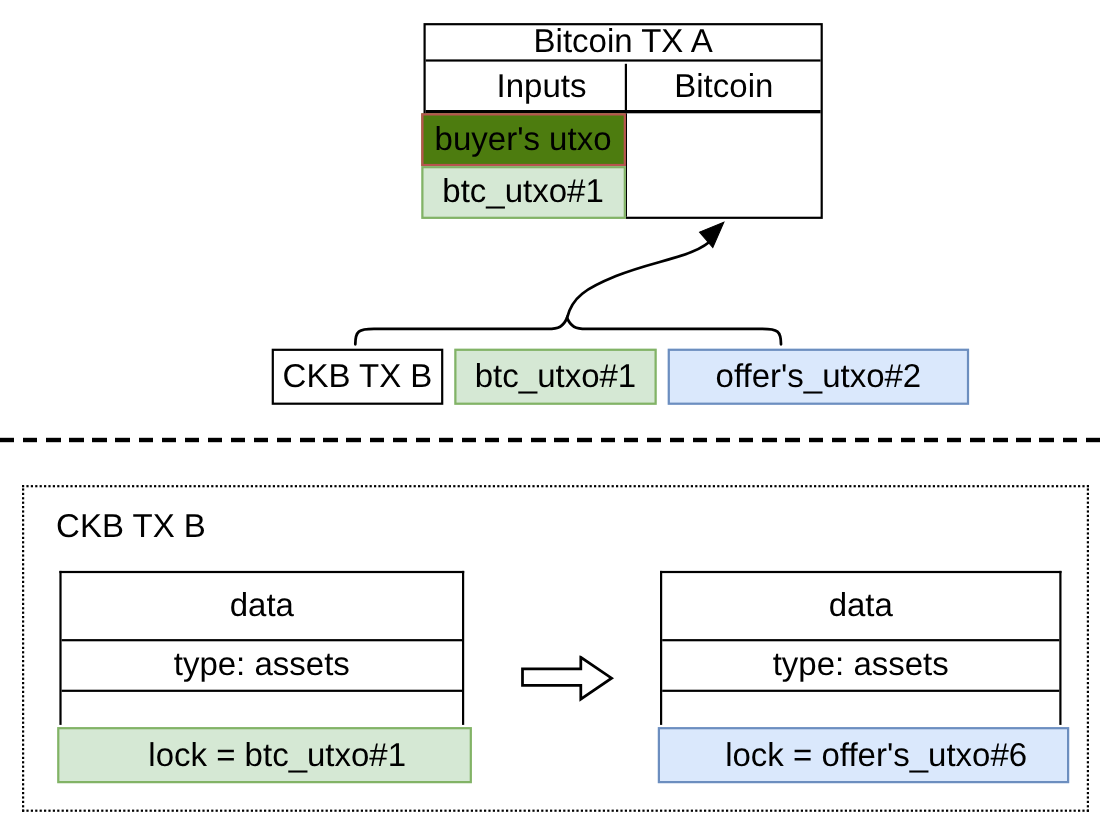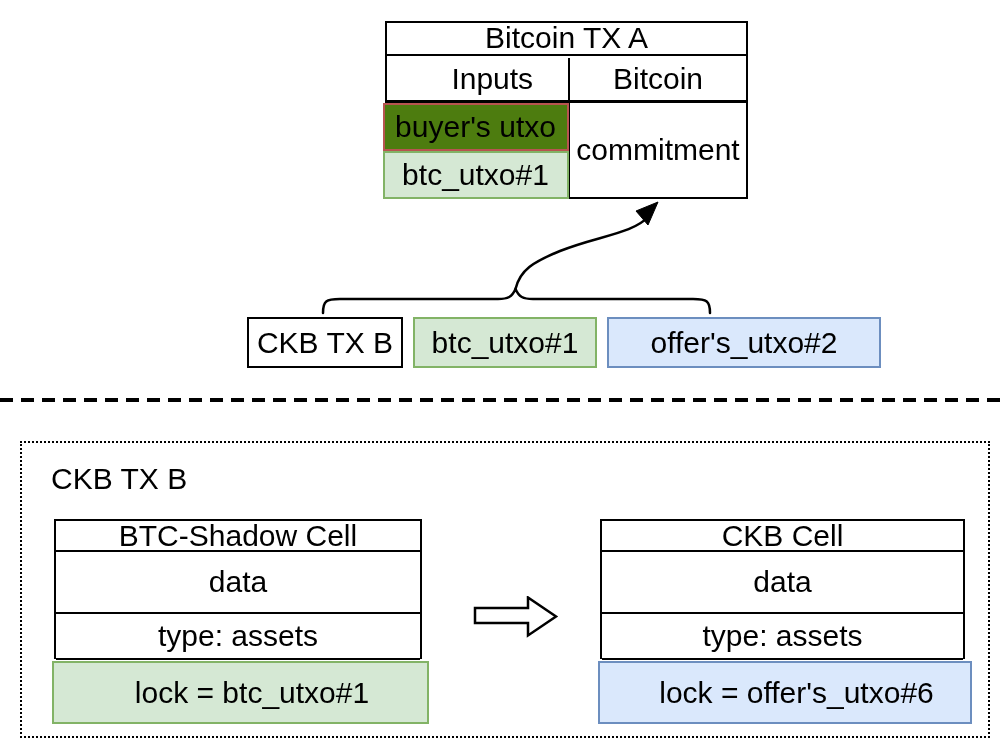--- a/index.html
+++ b/index.html
@@ -42,37 +42,36 @@
   .section-label{left:29px;top:21px;}
 
   
   .cell-table{top:76px;height:140px;background:#fff;
               border-top:2.5px solid #000;border-left:2.5px solid #000;border-right:2.5px solid #000;}
   .cell-left{left:32px;width:368px;}
   .cell-right{left:578px;width:365px;}
   .c-title{height:31px;border-bottom:2.5px solid #000;}
   .c-data{height:62px;border-bottom:2.5px solid #000;}
   .c-type{height:46px;border-bottom:2.5px solid #000;}
-  .c-lock{position:absolute;left:-4.5px;top:140px;height:63px;padding-left:24px;}
+  .c-lock{position:absolute;left:-4.5px;top:140px;height:51px;padding-left:24px;}
   .lock-green{width:377px;background:#d5e8d4;border:2.5px solid #82b366;}
   .lock-blue{width:374px;background:#dae8fc;border:2.5px solid #6c8ebf;}
 
   .transform-arrow{left:451px;top:153px;width:86px;height:44px;}
 </style>
 </head>
 <body>
 
 <div class="abs tx-table">
   <div class="abs ctr txt t-title">Bitcoin TX A</div>
   <div class="abs ctr txt t-inputs">Inputs</div>
   <div class="abs t-vline1"></div>
   <div class="abs ctr txt t-outputs">Bitcoin</div>
   <div class="abs t-hline"></div>
   <div class="abs t-vline2"></div>
-  <div class="abs ctr txt t-commit">commitment</div>
   <div class="abs ctr txt red-cell">buyer's utxo</div>
   <div class="abs ctr txt green-cell">btc_utxo#1</div>
 </div>
 
 <svg class="abs overlay-svg" viewBox="0 0 1006 750" xmlns="http://www.w3.org/2000/svg">
   <path d="M 323 313 C 323 301 326 299 340 299 L 498 299 C 508 299 512 297 515.5 289
            C 519 297 523 299 533 299 L 693 299 C 707 299 710 301 710 313" fill="none" stroke="#000" stroke-width="2.5" stroke-linecap="round"></path>
   <path d="M 515.5 289 C 520 270 533 262 560 251 C 597 236 633 234 649 216" fill="none" stroke="#000" stroke-width="2.5" stroke-linecap="round"></path>
   <polygon points="658,202 648,225 636,211" fill="#000" stroke="#000" stroke-width="1"></polygon>
 </svg>
@@ -80,29 +79,27 @@
 <div class="abs ctr txt mid-box box-ckbtx">CKB TX B</div>
 <div class="abs ctr txt mid-box box-green">btc_utxo#1</div>
 <div class="abs ctr txt mid-box box-blue">offer's_utxo#2</div>
 
 <div class="abs divider"></div>
 
 <div class="abs dotted-box">
   <div class="abs txt section-label">CKB TX B</div>
 
   <div class="abs cell-table cell-left">
-    <div class="ctr txt c-title">BTC-Shadow Cell</div>
     <div class="ctr txt c-data">data</div>
     <div class="ctr txt c-type">type: assets</div>
     <div class="ctr txt c-lock lock-green">lock = btc_utxo#1</div>
   </div>
 
   <svg class="abs transform-arrow" viewBox="0 0 86 44" xmlns="http://www.w3.org/2000/svg">
     <polygon points="2,12 55,12 55,1.5 83,20.5 55,39.5 55,27 2,27" fill="#fff" stroke="#000" stroke-width="2.5" stroke-linejoin="miter"></polygon>
   </svg>
 
   <div class="abs cell-table cell-right">
-    <div class="ctr txt c-title">CKB Cell</div>
     <div class="ctr txt c-data">data</div>
     <div class="ctr txt c-type">type: assets</div>
     <div class="ctr txt c-lock lock-blue">lock = offer's_utxo#6</div>
   </div>
 </div>
 
 </body></html>

